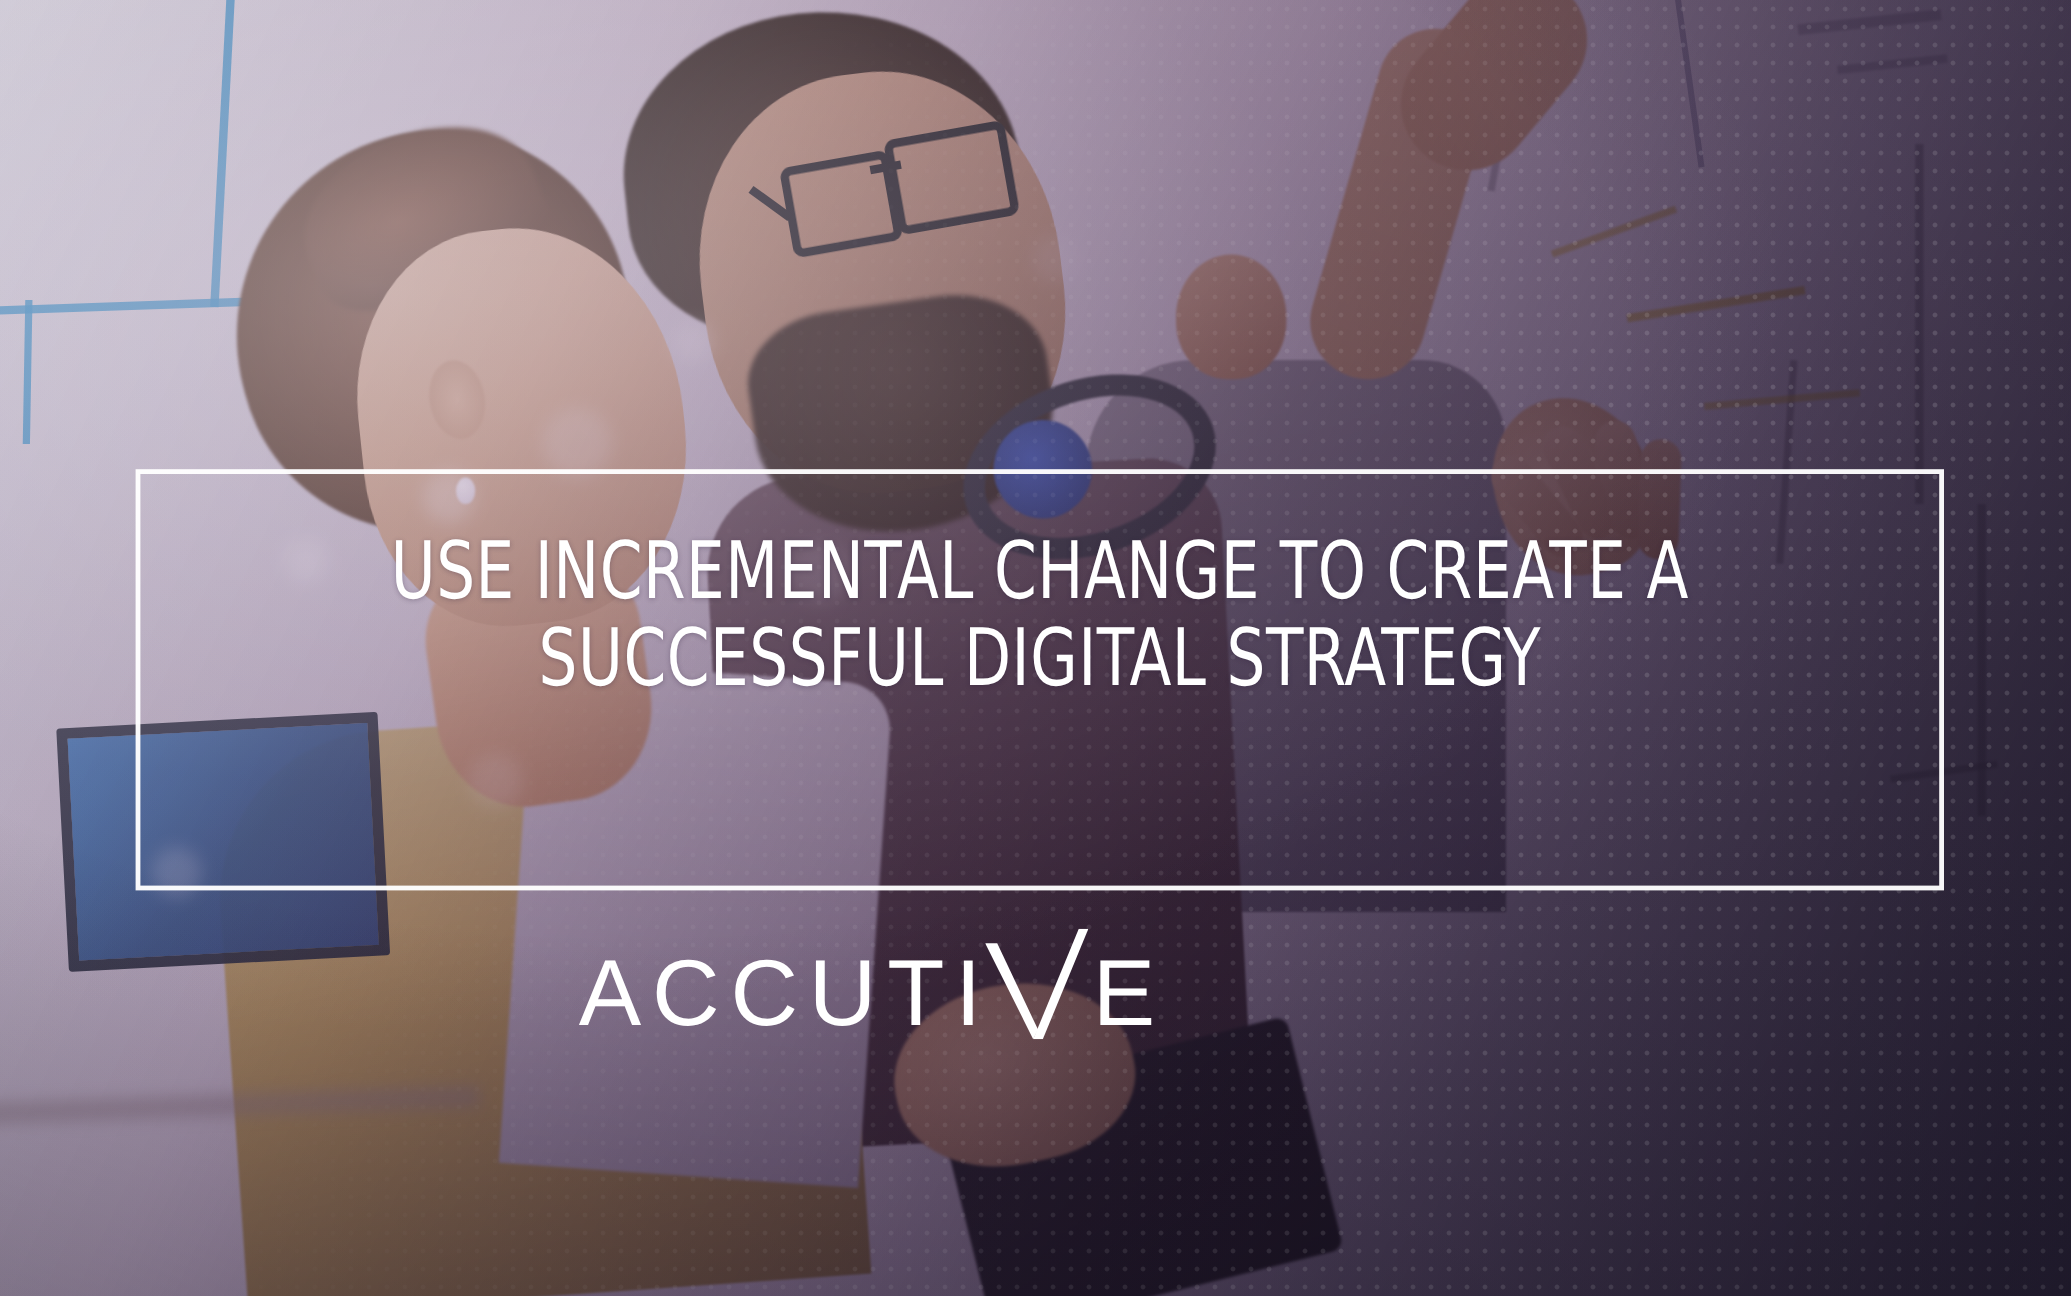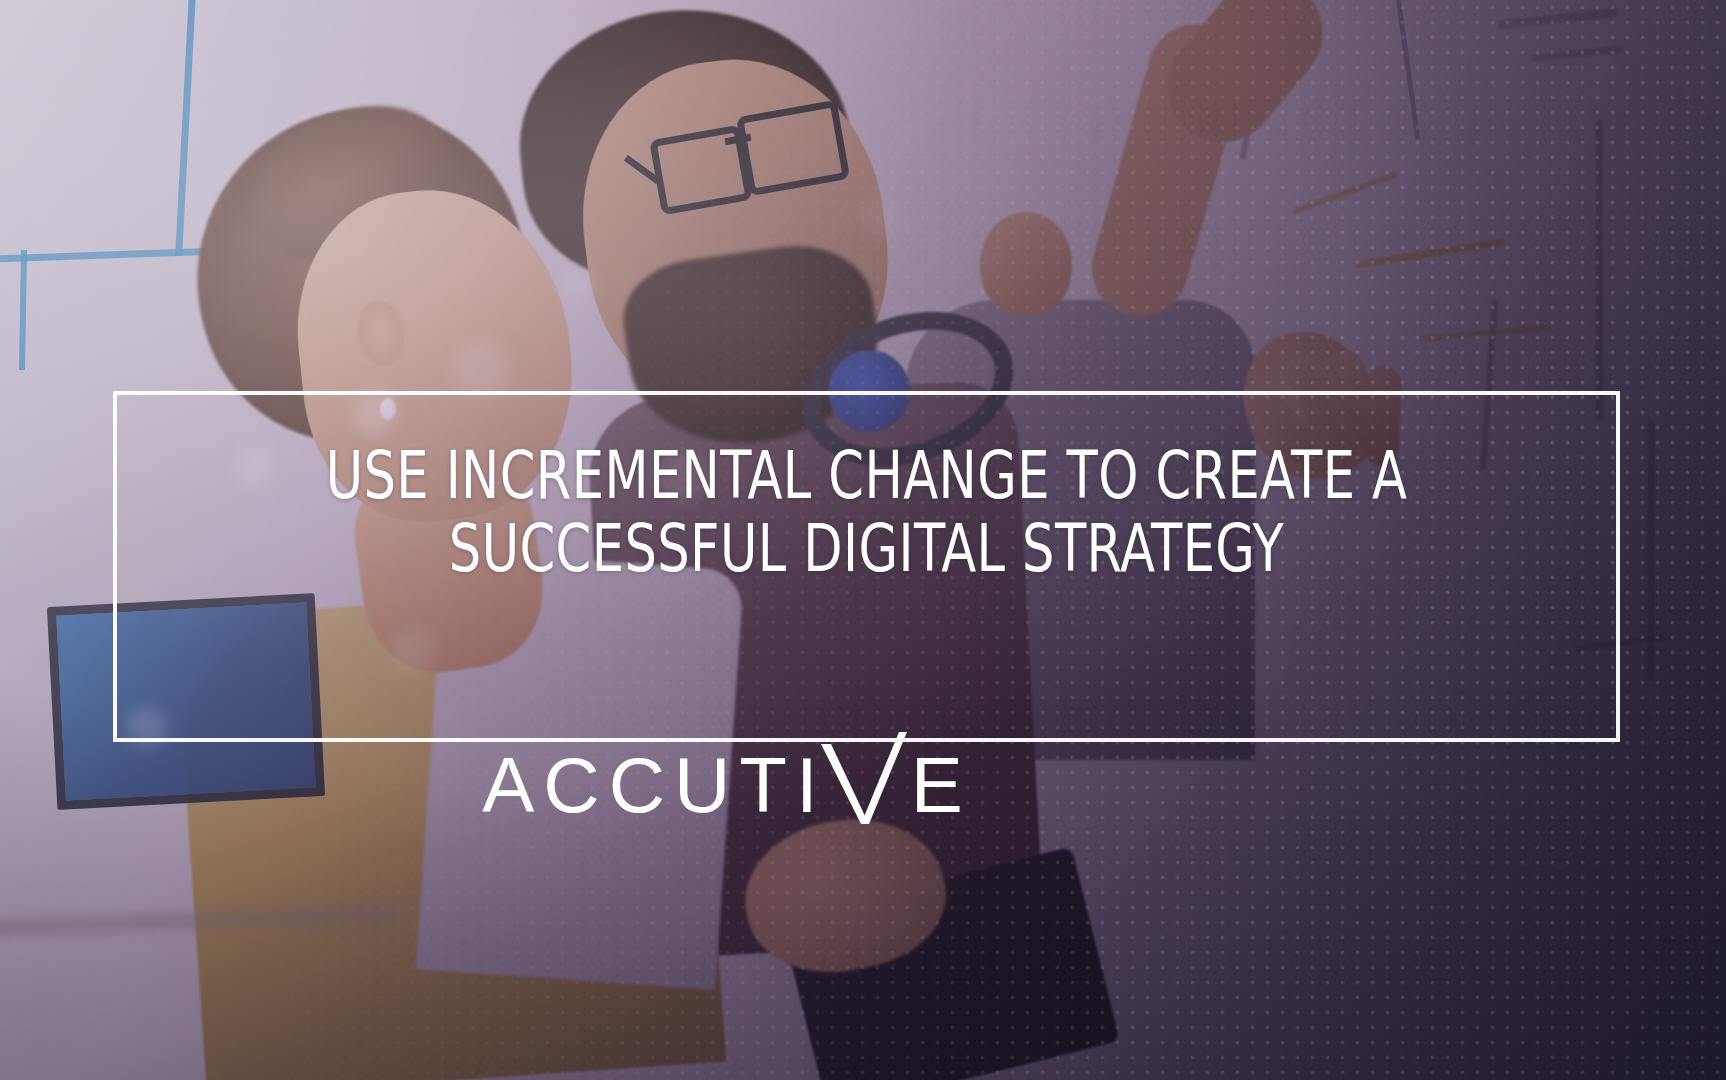--- a/index.html
+++ b/index.html
@@ -310,21 +310,21 @@
     text-transform: uppercase;
     transform: scaleX(0.86);
     transform-origin: 50% 0;
     white-space: pre-line;
     text-shadow: 0 1px 5px rgba(40,25,55,.30);
   }
 
   
   .logo {
     position:absolute;
-    left:0; top:732px;
+    left:0; top:774px;
     width:1454px;
     display:flex;
     justify-content:center;
     align-items:center;
   }
   .logo-inner {
     display:flex;
     align-items:flex-end;
     color:#fff;
   }

